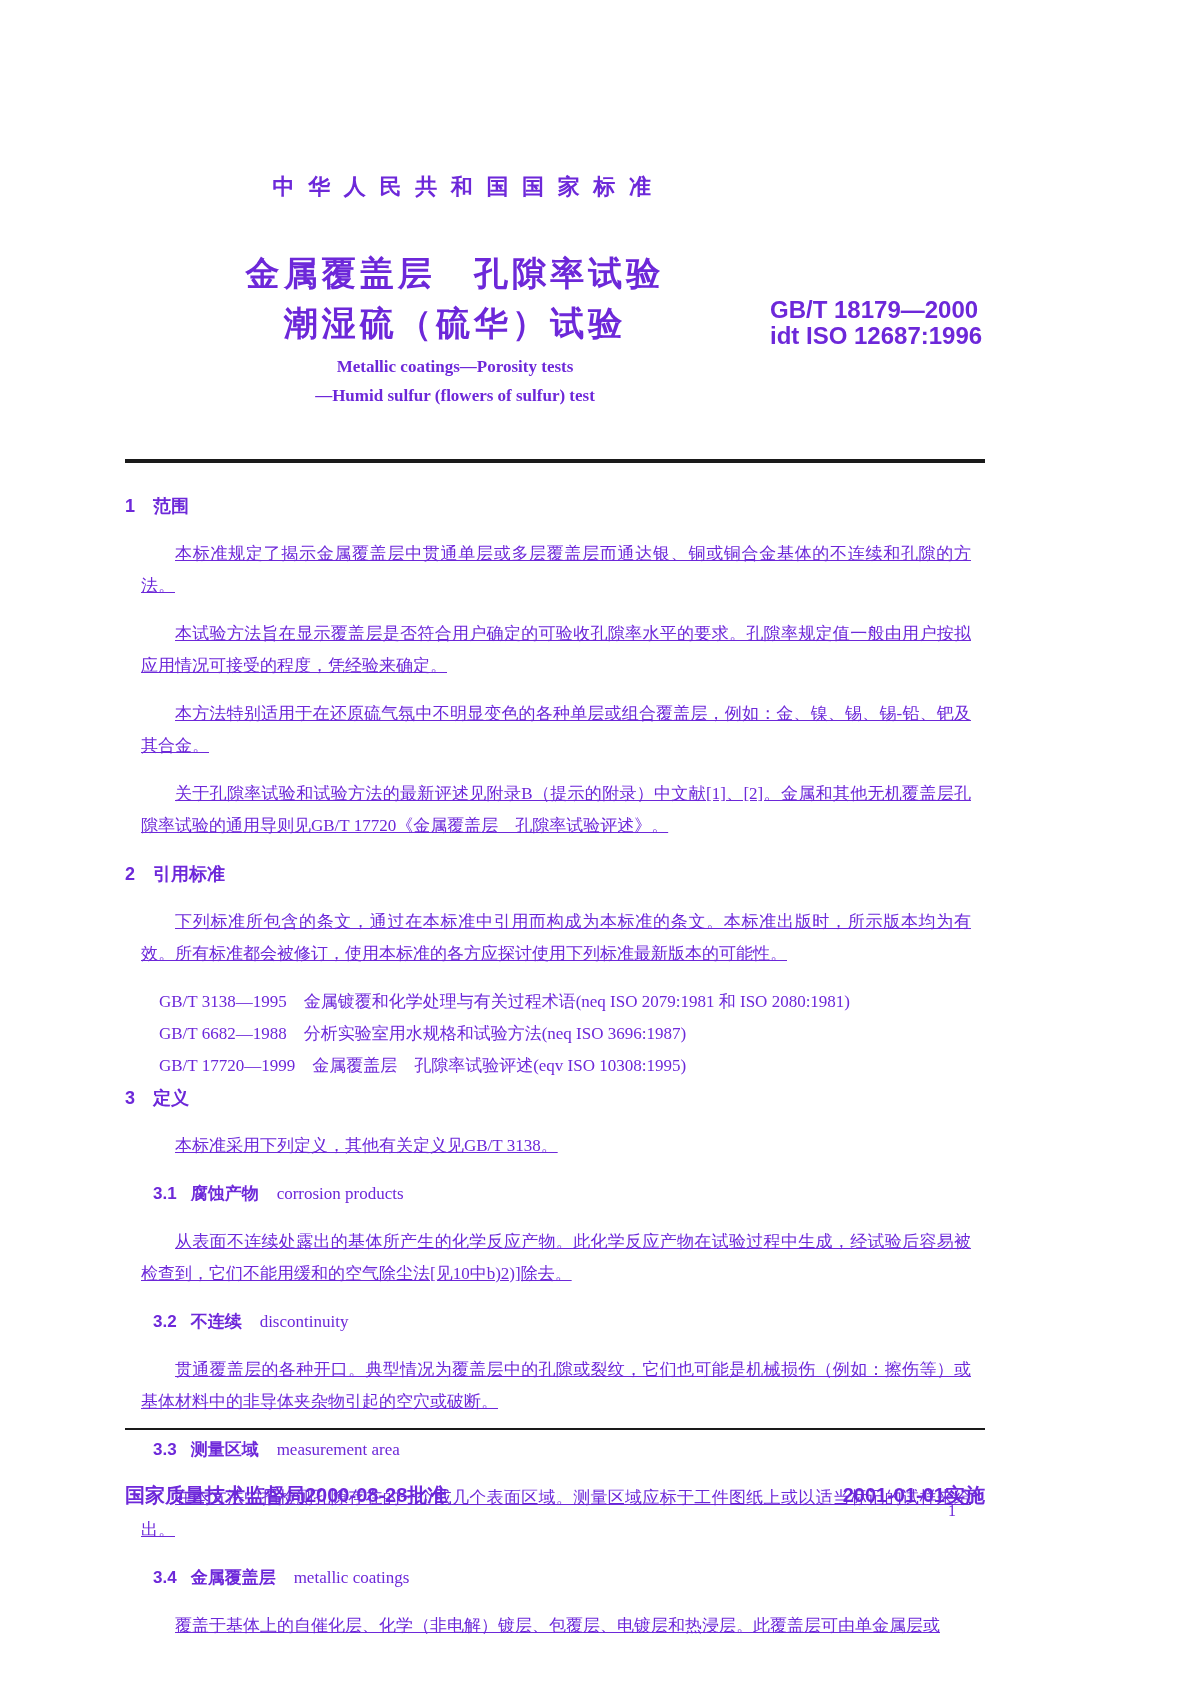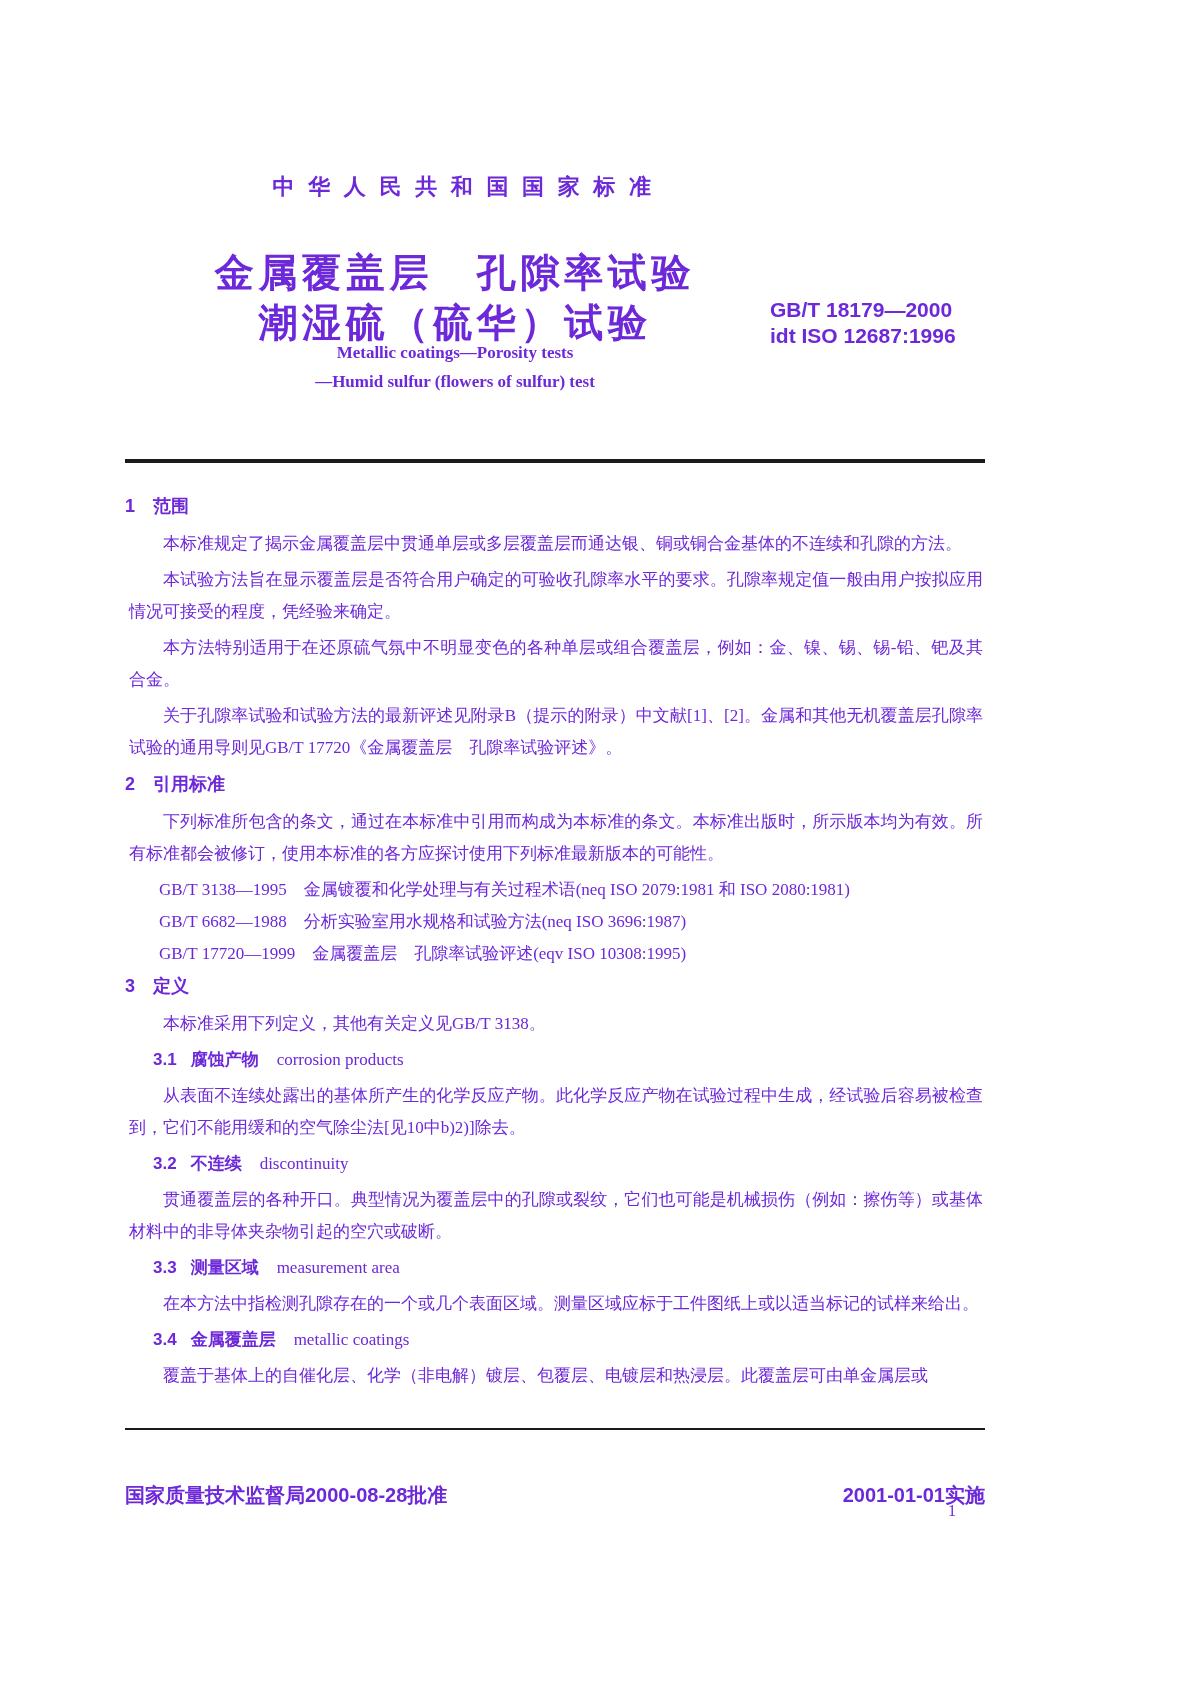--- a/index.html
+++ b/index.html
@@ -23,36 +23,36 @@
     letter-spacing: 0.62em;
     padding-left: 0.62em;
     white-space: nowrap;
   }
   .title-block {
     position: absolute;
     left: 125px; top: 248px; width: 660px;
     text-align: center;
     font-family: "Liberation Sans", sans-serif;
     font-weight: bold;
-    font-size: 39px;
+    font-size: 34px;
     line-height: 50px;
     letter-spacing: 0.12em;
   }
   .std-no-block {
     position: absolute;
     left: 770px; top: 297px;
     font-family: "Liberation Sans", sans-serif;
     font-weight: bold;
-    font-size: 21px;
+    font-size: 24px;
     line-height: 26px;
     white-space: nowrap;
   }
   .en-title-block {
     position: absolute;
-    left: 125px; top: 338px; width: 660px;
+    left: 125px; top: 352px; width: 660px;
     text-align: center;
     font-weight: bold;
     font-size: 17px;
     line-height: 29px;
   }
   .title-rule {
     position: absolute;
     left: 125px; top: 459px; width: 860px; height: 4px;
     background: #1a1a1a;
   }
@@ -63,24 +63,25 @@
   }
   .section-heading {
     font-family: "Liberation Sans", sans-serif;
     font-weight: bold;
     font-size: 18px;
     line-height: 32px;
     margin: 0 0 6px 0;
   }
   .section-heading.first { margin-top: 0; }
   .body-par {
-    margin: 4px;
+    margin: 16px;
     text-indent: 2em;
     line-height: 32px;
     text-align: justify;
+    text-decoration: underline;
   }
   .ref-line {
     margin: 0;
     padding-left: 2em;
     line-height: 32px;
     white-space: nowrap;
   }
   .def-head {
     line-height: 32px;
     white-space: nowrap;

